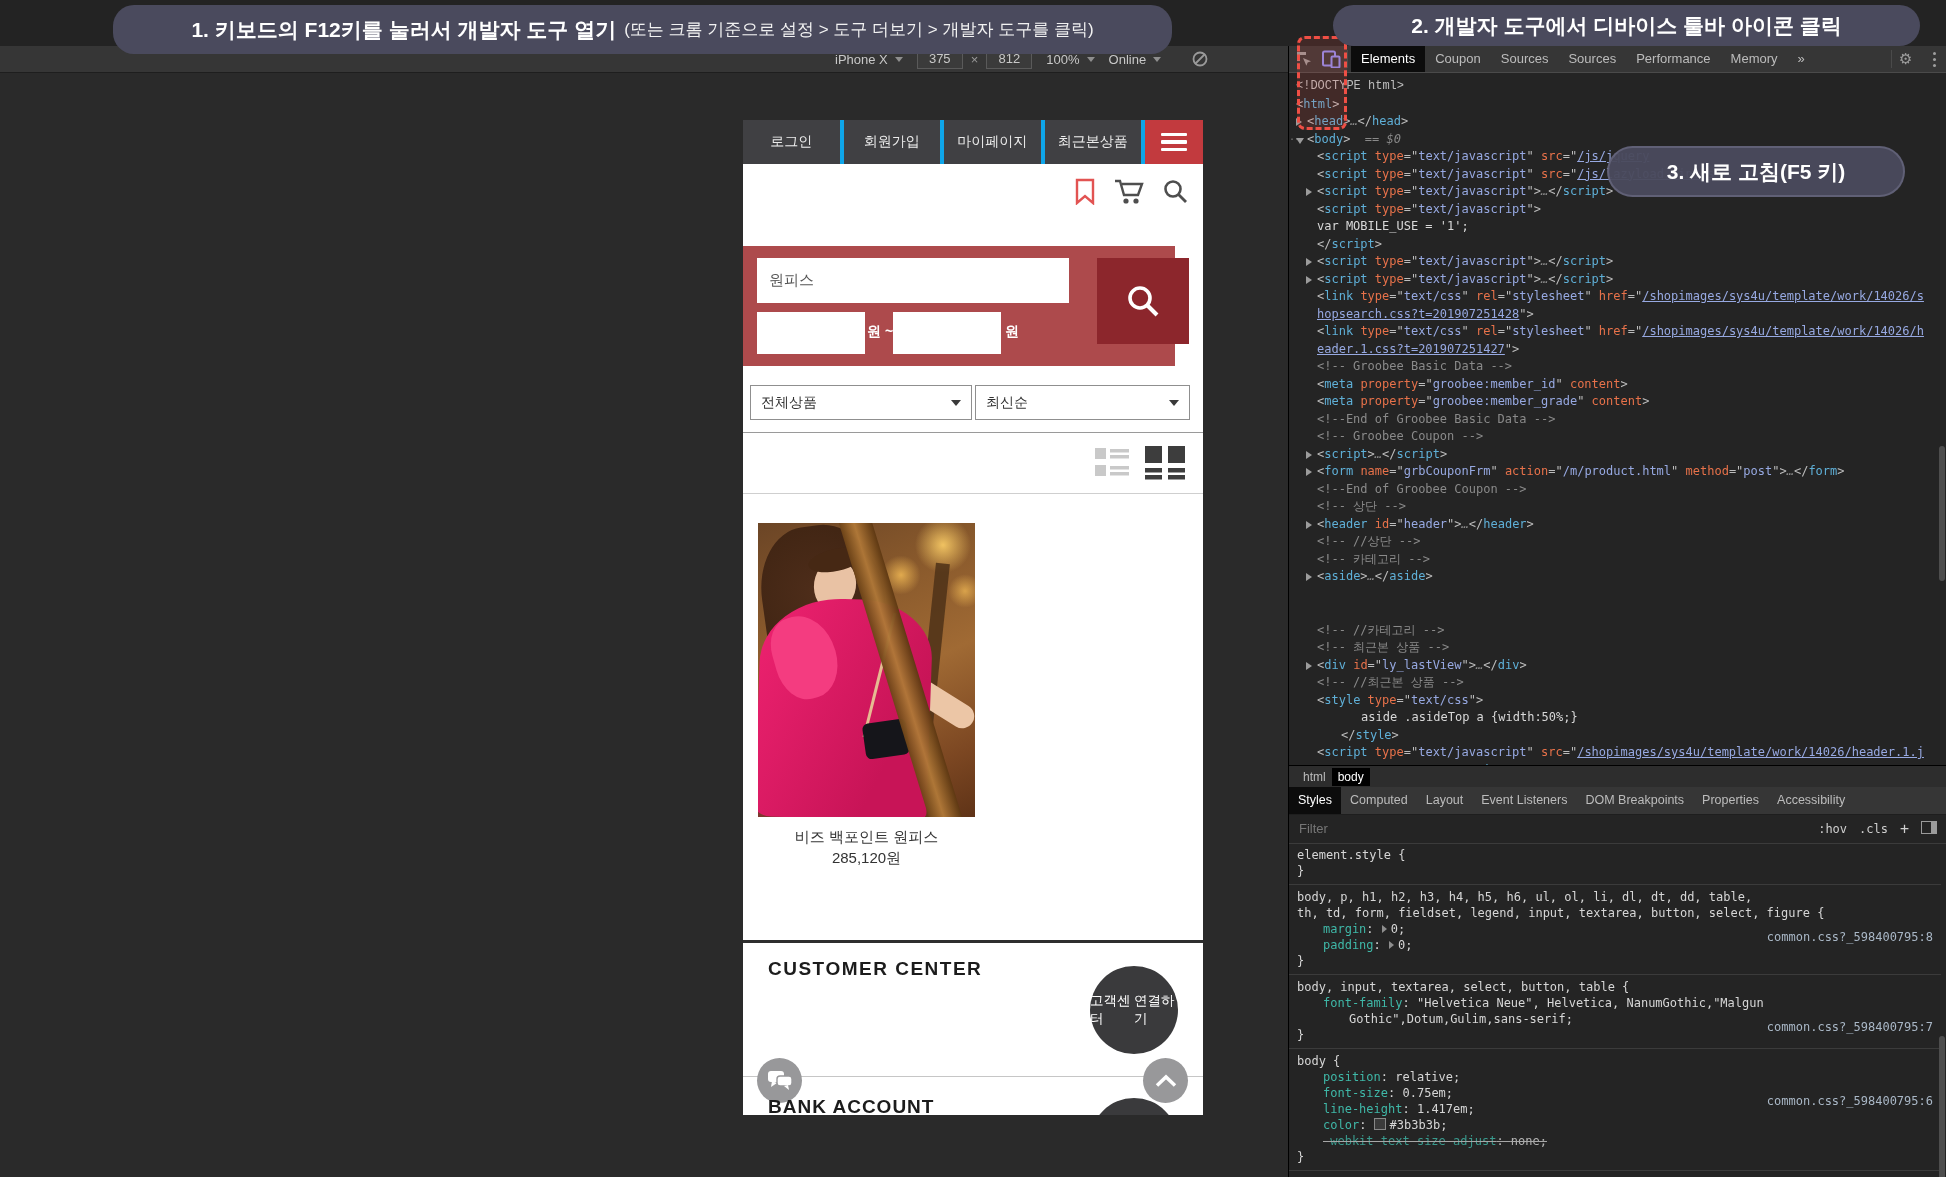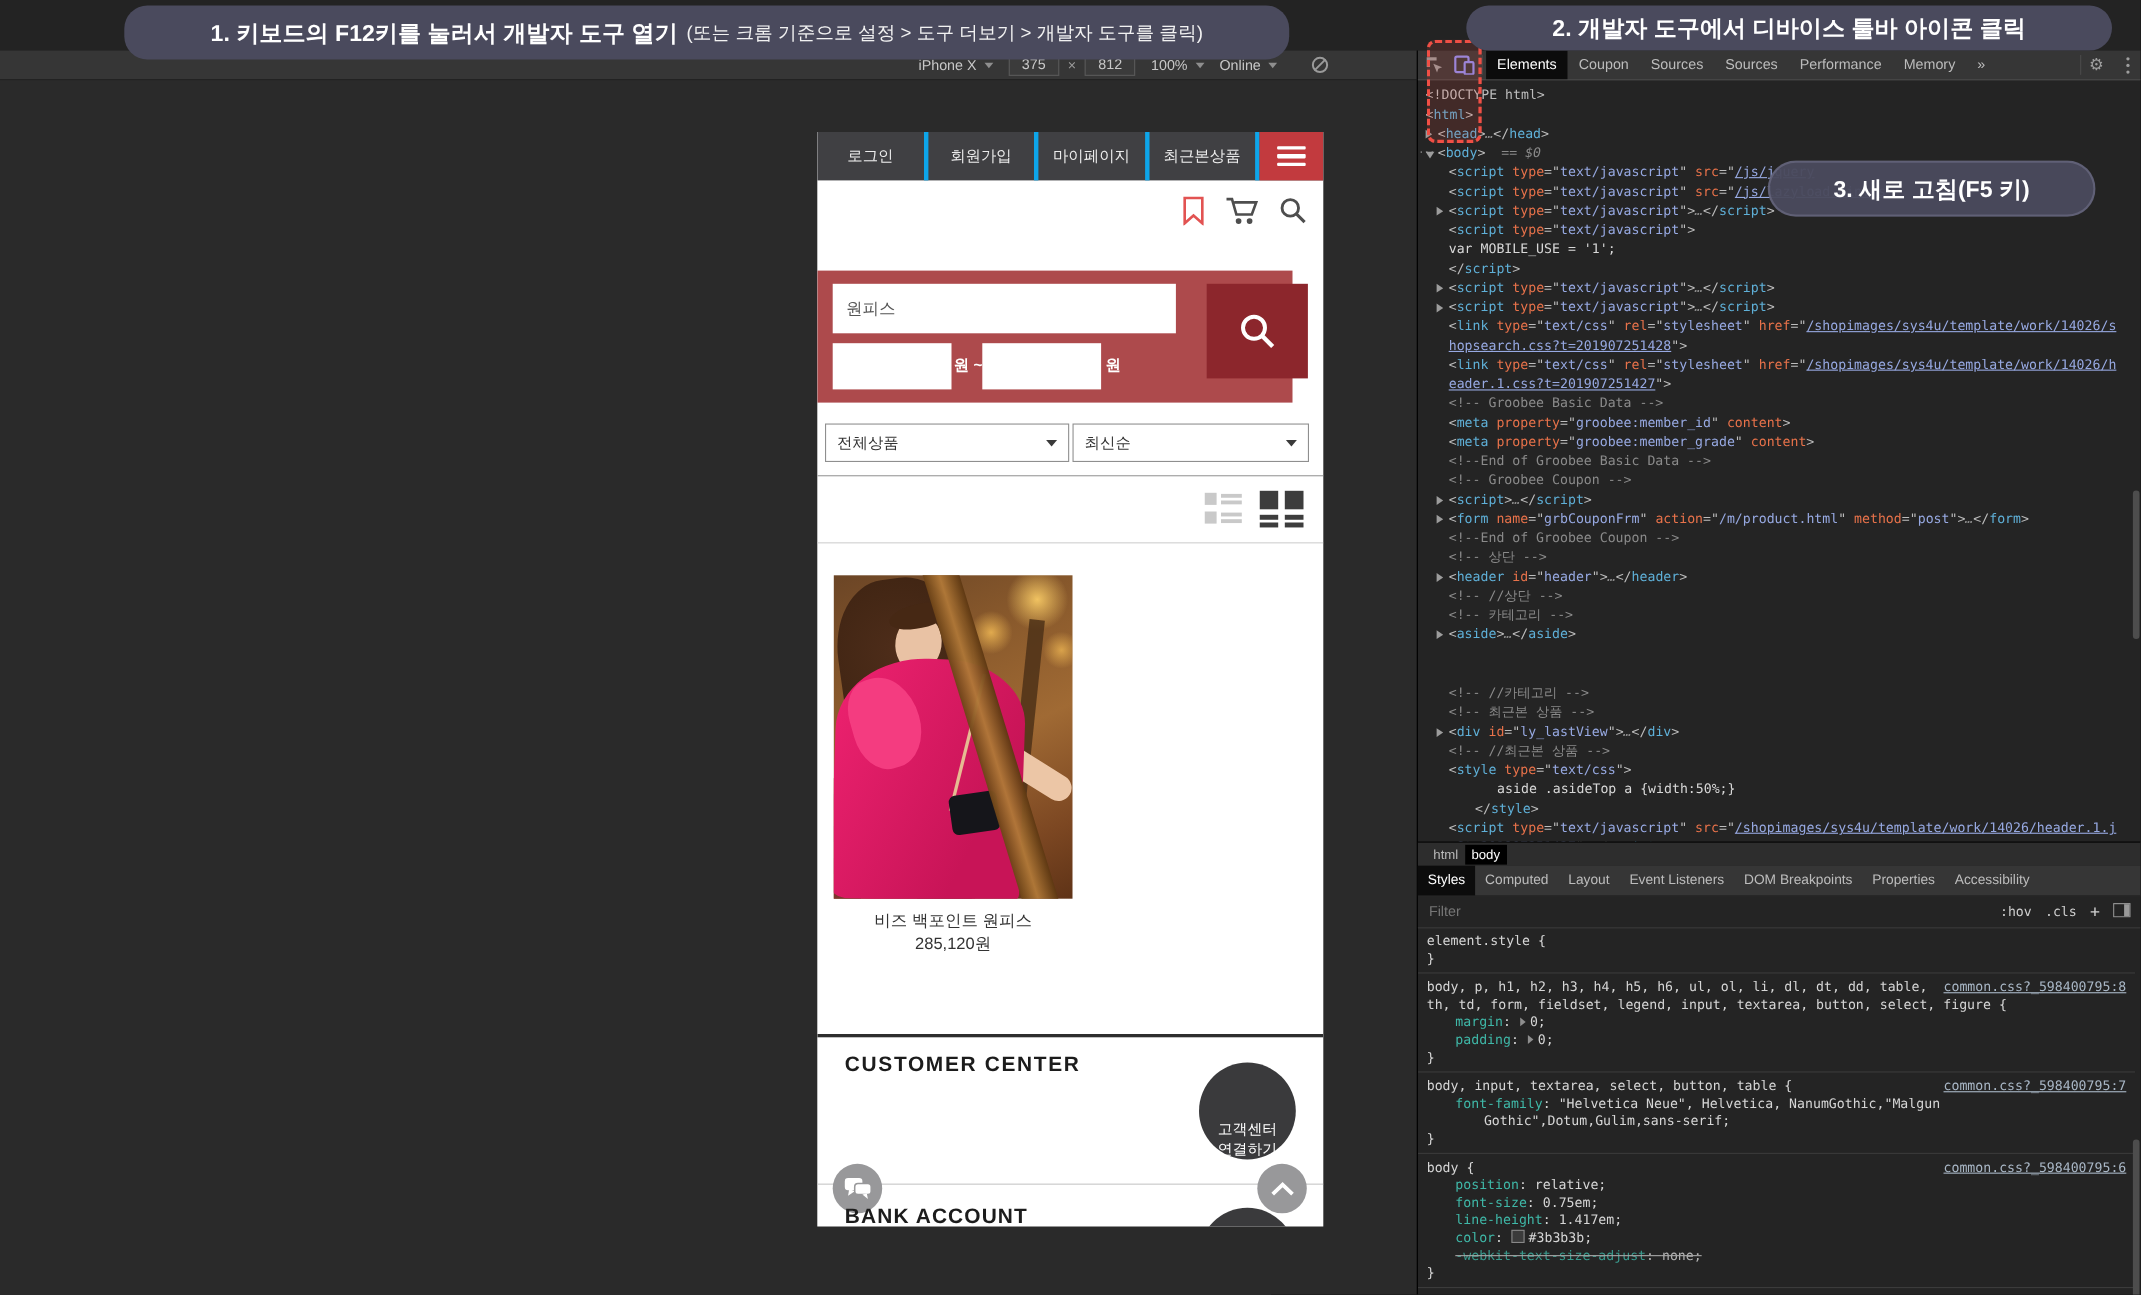--- a/index.html
+++ b/index.html
@@ -63,21 +63,21 @@
     border-radius:48% 42% 8% 10% / 30% 26% 4% 5%;transform:rotate(2deg);}
   .ruffle{left:16px;top:92px;width:62px;height:84px;background:#f43c80;border-radius:42% 58% 52% 48%;transform:rotate(-16deg);}
   .bag{left:106px;top:198px;width:44px;height:36px;background:#15151a;border-radius:6px;transform:rotate(-8deg);}
   .rail{left:128px;top:-28px;width:32px;height:360px;transform:rotate(-17deg);
     background:linear-gradient(90deg,#6e4418,#b07838 45%,#5e3812);opacity:.97;}
 
   .pcap{position:absolute;left:0;width:247px;text-align:center;color:#333;font-size:15px;}
   #csBorder{position:absolute;left:0;top:820px;width:460px;height:3px;background:#2e2e2e;}
   #csHeading{position:absolute;left:25px;top:838px;font-size:19px;font-weight:bold;letter-spacing:1.5px;color:#1c1c1c;}
   #csCircle{position:absolute;left:347px;top:846px;width:88px;height:88px;border-radius:50%;background:#3a3a3c;
-    color:#fff;font-size:13.5px;display:flex;flex-direction:column;align-items:center;justify-content:flex-end;
+    color:#fff;font-size:13.5px;display:flex;align-items:center;justify-content:flex-end;
     line-height:18px;cursor:pointer;}
   #csLine{position:absolute;left:0;top:956px;width:460px;height:1px;background:#c6c6c6;}
   .grayCircle{position:absolute;top:938px;width:45px;height:45px;border-radius:50%;background:#98989a;
     display:flex;align-items:center;justify-content:center;cursor:pointer;}
   #bankHeading{position:absolute;left:25px;top:976px;font-size:19px;font-weight:bold;letter-spacing:1px;color:#1c1c1c;}
   #csCircle2{position:absolute;left:347px;top:978px;width:88px;height:88px;border-radius:50%;background:#3a3a3c;}
 
   
   #dtPane{position:absolute;left:1288px;top:46px;width:658px;height:1131px;background:#242424;border-left:1px solid #000;}
   #dtToolbar{position:absolute;left:0;top:0;width:658px;height:26px;background:#363636;border-bottom:1px solid #4a4a4a;}
@@ -120,21 +120,21 @@
   #plusIcon{font-size:15px;cursor:pointer;}
 
   #cssRules{position:absolute;left:0;top:797px;width:652px;height:334px;overflow:hidden;
     font-family:"DejaVu Sans Mono",monospace;font-size:12px;}
   .css-block{border-bottom:1px solid #3b3b3b;padding:4px 8px 5px;position:relative;}
   .css-line{line-height:16px;white-space:pre;}
   .css-line.prop{padding-left:26px;}
   .css-line.cont{padding-left:52px;}
   .css-sel,.css-p,.css-v,.css-line.close{color:#d6d6d6;}
   .css-n{color:#3fb8a8;}
-  .css-link{float:right;color:#a9b7c6;text-decoration:underline;cursor:pointer;}
+  .css-link{float:right;color:#a9b7c6;cursor:pointer;margin-top:40px;}
   .exp{display:inline-block;width:0;height:0;border-left:5px solid #8e8e8e;border-top:4px solid transparent;
     border-bottom:4px solid transparent;margin:0 4px 0 1px;}
   .swatch{display:inline-block;width:10px;height:10px;border:1px solid #888;margin:0 4px -1px 0;}
   .strike{text-decoration:line-through;text-decoration-color:#c8c8c8;opacity:.8;}
   #stScroll{position:absolute;right:2px;top:990px;width:6px;height:165px;background:#4d4d4d;border-radius:3px;}
 
   
   .pill{position:absolute;background:#4a4a5d;color:#fff;display:flex;align-items:center;justify-content:center;
     white-space:nowrap;z-index:30;}
   #pill1{left:113px;top:5px;width:1059px;height:49px;border-radius:21px;}
@@ -327,21 +327,21 @@
           <div class="dt-tab">Performance</div>
           <div class="dt-tab">Memory</div>
           <div class="dt-tab">»</div>
         </div>
       <span class="vline" style="left:602px"></span>
       <span id="gearIcon">⚙</span>
       <span id="menuDots"></span>
     </div>
 
     <div id="domTree">
-        <div class="tree-line" style="padding-left: 7px;"><span class="tk-p">&lt;!DOCTYPE html&gt;</span></div>
+        <div class="tree-line" style="padding-left: 7px; font-family: Liberation Mono, monospace;"><span class="tk-p">&lt;!DOCTYPE html&gt;</span></div>
         <div class="tree-line" style="padding-left: 7px;"><span class="tk-p">&lt;</span><span class="tk-t">html</span><span class="tk-p">&gt;</span></div>
         <div class="tree-line" style="padding-left: 18px;"><span class="arw arw-right" style="left: 7px;"></span><span class="tk-p">&lt;</span><span class="tk-t">head</span><span class="tk-p">&gt;</span><span class="tk-d">…</span><span class="tk-p">&lt;/</span><span class="tk-t">head</span><span class="tk-p">&gt;</span></div>
         <div class="tree-line" style="padding-left: 18px;"><span class="tree-dots">···</span><span class="arw arw-down" style="left: 7px;"></span><span class="tk-p">&lt;</span><span class="tk-t">body</span><span class="tk-p">&gt;</span><span class="tk-d">  == $0</span></div>
         <div class="tree-line" style="padding-left: 28px;"><span class="tk-p">&lt;</span><span class="tk-t">script</span><span class="tk-p"> </span><span class="tk-n">type</span><span class="tk-p">="</span><span class="tk-v">text/javascript</span><span class="tk-p">" </span><span class="tk-n">src</span><span class="tk-p">="</span><span class="tk-l">/js/jquery</span></div>
         <div class="tree-line" style="padding-left: 28px;"><span class="tk-p">&lt;</span><span class="tk-t">script</span><span class="tk-p"> </span><span class="tk-n">type</span><span class="tk-p">="</span><span class="tk-v">text/javascript</span><span class="tk-p">" </span><span class="tk-n">src</span><span class="tk-p">="</span><span class="tk-l">/js/lazyload.min.js</span></div>
         <div class="tree-line" style="padding-left: 28px;"><span class="arw arw-right" style="left: 17px;"></span><span class="tk-p">&lt;</span><span class="tk-t">script</span><span class="tk-p"> </span><span class="tk-n">type</span><span class="tk-p">="</span><span class="tk-v">text/javascript</span><span class="tk-p">"&gt;</span><span class="tk-d">…</span><span class="tk-p">&lt;/</span><span class="tk-t">script</span><span class="tk-p">&gt;</span></div>
         <div class="tree-line" style="padding-left: 28px;"><span class="tk-p">&lt;</span><span class="tk-t">script</span><span class="tk-p"> </span><span class="tk-n">type</span><span class="tk-p">="</span><span class="tk-v">text/javascript</span><span class="tk-p">"&gt;</span></div>
         <div class="tree-line" style="padding-left: 28px;"><span class="tk-x">var MOBILE_USE = '1';</span></div>
         <div class="tree-line" style="padding-left: 28px;"><span class="tk-p">&lt;/</span><span class="tk-t">script</span><span class="tk-p">&gt;</span></div>
         <div class="tree-line" style="padding-left: 28px;"><span class="arw arw-right" style="left: 17px;"></span><span class="tk-p">&lt;</span><span class="tk-t">script</span><span class="tk-p"> </span><span class="tk-n">type</span><span class="tk-p">="</span><span class="tk-v">text/javascript</span><span class="tk-p">"&gt;</span><span class="tk-d">…</span><span class="tk-p">&lt;/</span><span class="tk-t">script</span><span class="tk-p">&gt;</span></div>

